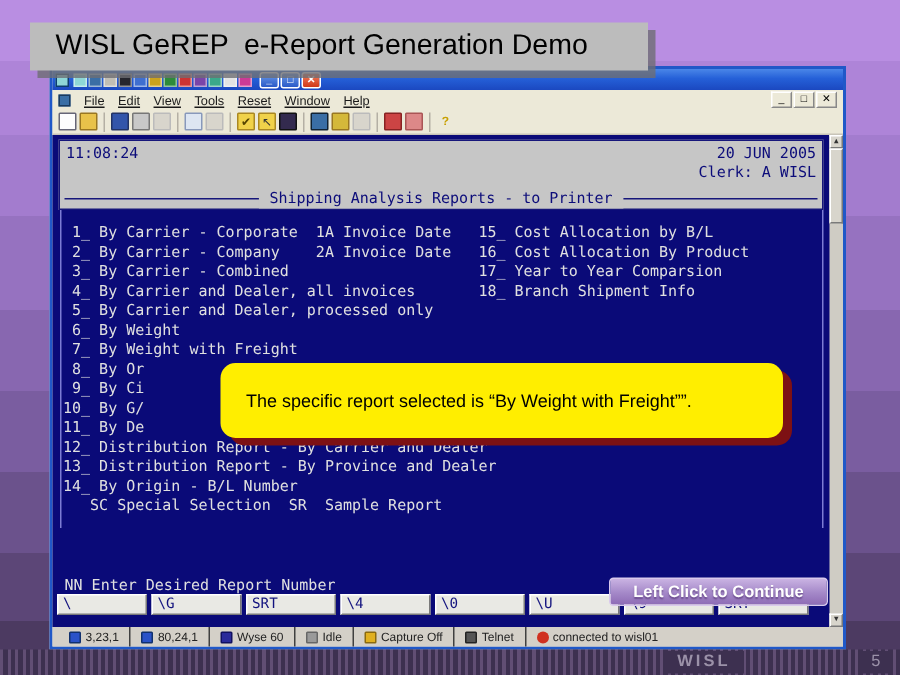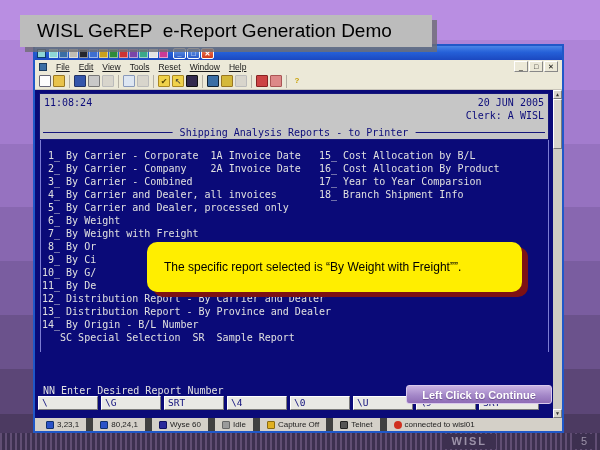--- a/index.html
+++ b/index.html
@@ -152,21 +152,21 @@
             font-size:5px; line-height:7px; text-align:center; color:#333; cursor:pointer; }
   .sb-up { top:0; } .sb-down { bottom:0; }
   .sb-thumb { position:absolute; left:0; top:9px; width:9px; height:50px;
               background:#d8d5cc; border:1px solid; border-color:#fff #7a7a7a #7a7a7a #fff; cursor:grab; }
 
   .statusbar {
     height:13px; flex:none; display:flex; align-items:center;
     background:#d4d0c8; font-size:8px; color:#222; padding-left:4px;
   }
   .seg { display:flex; align-items:center; gap:3px; padding:0 7px; height:100%;
-         border-right:7px solid #404040; white-space:nowrap; }
+         border-right:1px solid #404040; white-space:nowrap; }
   .sic { width:8px; height:8px; border-radius:1px; flex:none; }
   .sic-mon  { background:#2a52c8; border:1px solid #10306e; }
   .sic-emul { background:#2a2a9a; border:1px solid #101060; }
   .sic-prn  { background:#9a9a9a; border:1px solid #666; }
   .sic-cap  { background:#e0b020; border:1px solid #8a6a10; }
   .sic-tel  { background:#555; border:1px solid #222; }
   .sic-con  { background:#d03020; border-radius:50%; }
 </style>
 </head>
 <body>

